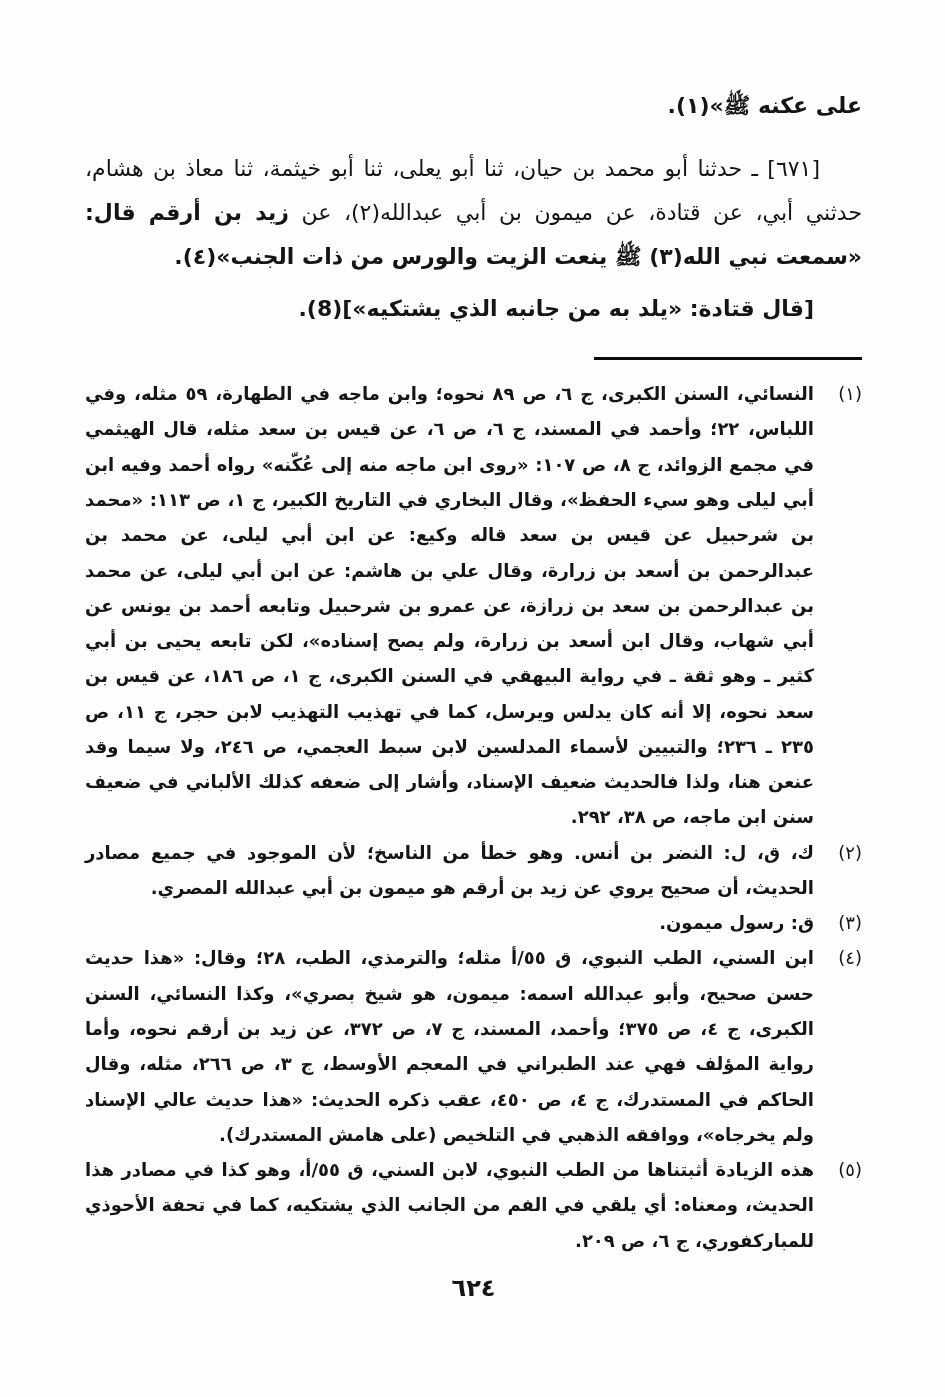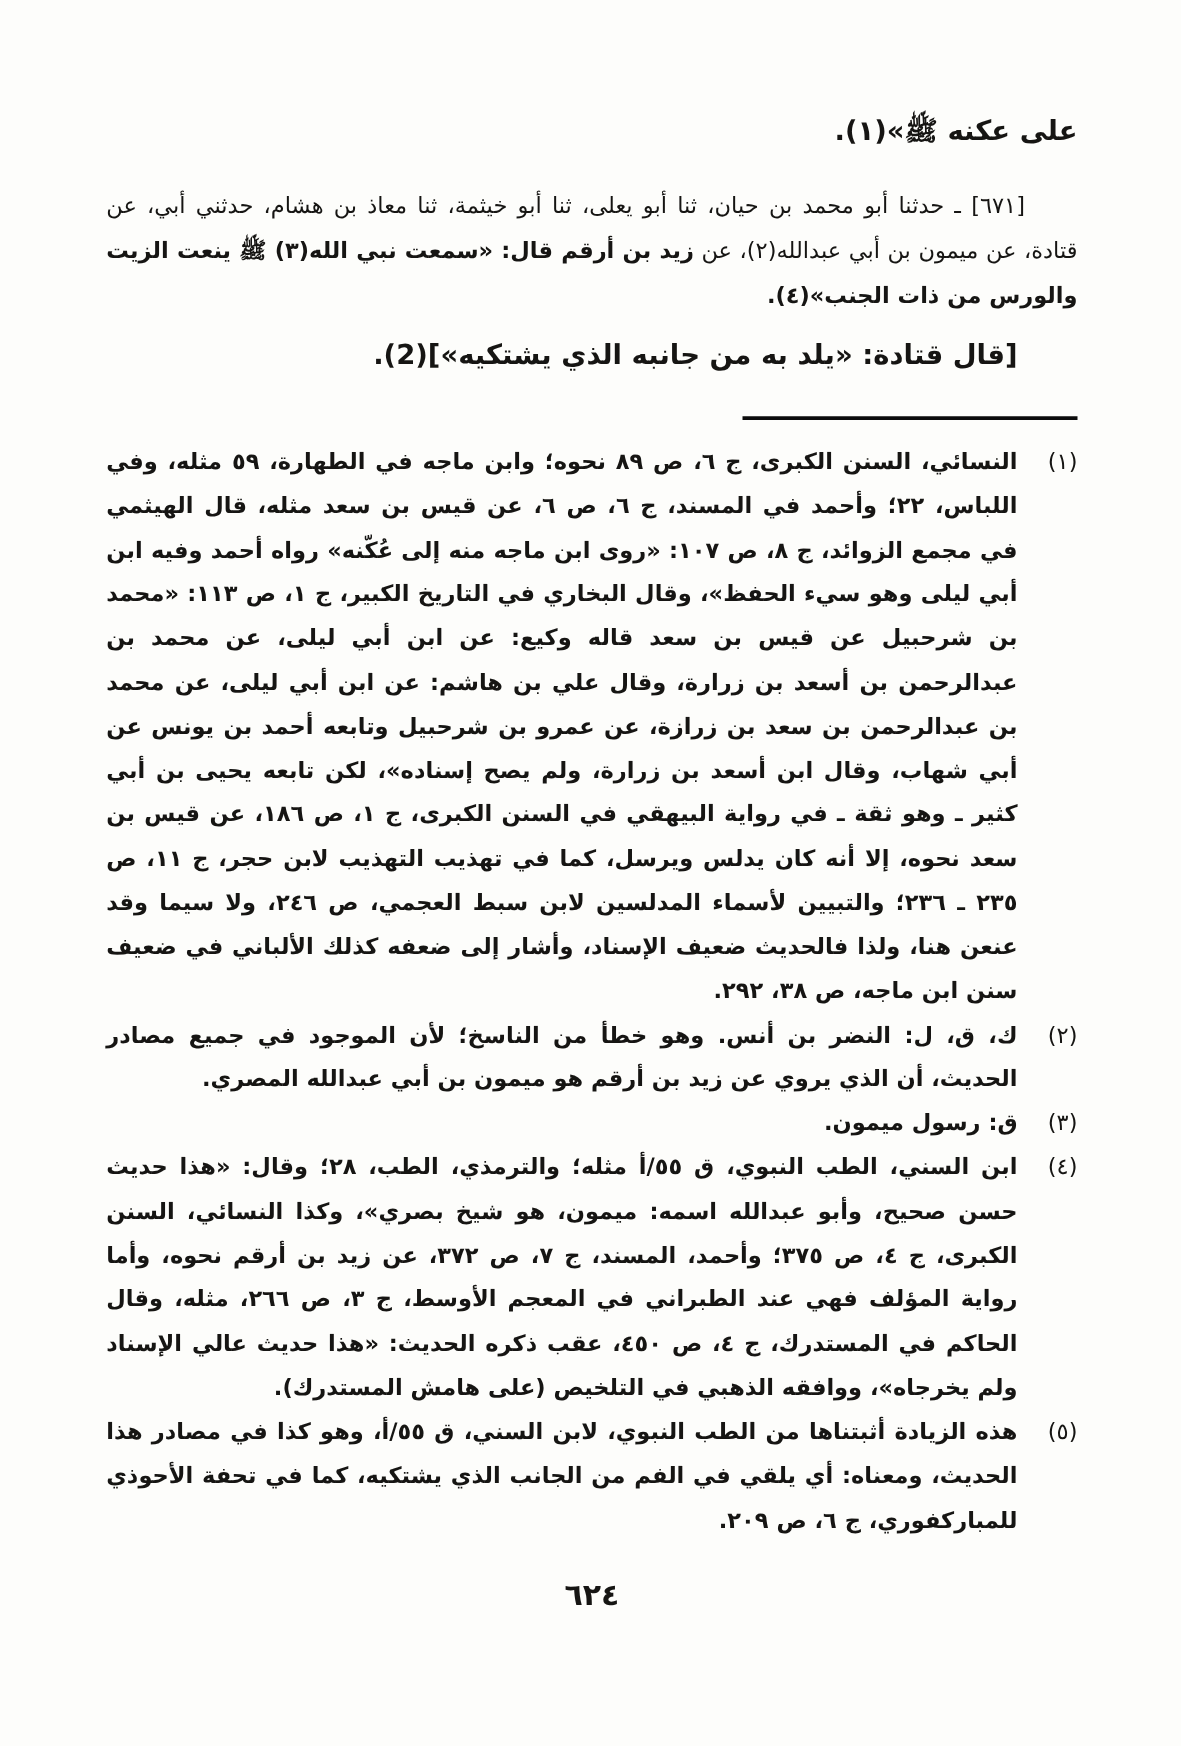--- a/index.html
+++ b/index.html
@@ -20,21 +20,21 @@
     padding: 88px 83px 0 85px;
     overflow: hidden;
   }
   .opening-line {
     font-size: 22px;
     font-weight: 700;
     line-height: 1.6;
   }
   .hadith {
     margin: 24px 0 0 0;
-    font-size: 18px;
+    font-size: 22px;
     font-weight: 400;
     line-height: 2.0;
     text-align: justify;
     text-indent: 42px;
   }
   .matn {
     font-weight: 700;
   }
   .bracket-note {
     margin: 8px 0 0 0;
@@ -66,47 +66,47 @@
   }
   .fn-text {
     flex: 1;
     text-align: justify;
     font-weight: bold;
   }
   .page-number {
     text-align: center;
     font-size: 24px;
     font-weight: 700;
-    margin-top: 28px;
+    margin-top: 16px;
     letter-spacing: 2px;
   }
 </style>
 </head>
 <body>
 
 <div class="page">
 
   <div class="opening-line">على عكنه ﷺ»(١).</div>
 
   <p class="hadith"><span>[٦٧١] ـ حدثنا أبو محمد بن حيان، ثنا أبو يعلى، ثنا أبو خيثمة، ثنا معاذ بن هشام، حدثني أبي، عن قتادة، عن ميمون بن أبي عبدالله(٢)، عن </span><span class="matn">زيد بن أرقم قال: «سمعت نبي الله(٣) ﷺ ينعت الزيت والورس من ذات الجنب»(٤).</span></p>
 
-  <p class="bracket-note">[قال قتادة: «يلد به من جانبه الذي يشتكيه»](2).</p>
+  <p class="bracket-note">[قال قتادة: «يلد به من جانبه الذي يشتكيه»](8).</p>
 
   <div class="fn-sep"></div>
 
   <div class="footnotes">
 
     <div class="fn">
       <span class="fn-marker">(١)</span>
       <span class="fn-text">النسائي، السنن الكبرى، ج ٦، ص ٨٩ نحوه؛ وابن ماجه في الطهارة، ٥٩ مثله، وفي اللباس، ٢٢؛ وأحمد في المسند، ج ٦، ص ٦، عن قيس بن سعد مثله، قال الهيثمي في مجمع الزوائد، ج ٨، ص ١٠٧: «روى ابن ماجه منه إلى عُكّنه» رواه أحمد وفيه ابن أبي ليلى وهو سيء الحفظ»، وقال البخاري في التاريخ الكبير، ج ١، ص ١١٣: «محمد بن شرحبيل عن قيس بن سعد قاله وكيع: عن ابن أبي ليلى، عن محمد بن عبدالرحمن بن أسعد بن زرارة، وقال علي بن هاشم: عن ابن أبي ليلى، عن محمد بن عبدالرحمن بن سعد بن زرازة، عن عمرو بن شرحبيل وتابعه أحمد بن يونس عن أبي شهاب، وقال ابن أسعد بن زرارة، ولم يصح إسناده»، لكن تابعه يحيى بن أبي كثير ـ وهو ثقة ـ في رواية البيهقي في السنن الكبرى، ج ١، ص ١٨٦، عن قيس بن سعد نحوه، إلا أنه كان يدلس ويرسل، كما في تهذيب التهذيب لابن حجر، ج ١١، ص ٢٣٥ ـ ٢٣٦؛ والتبيين لأسماء المدلسين لابن سبط العجمي، ص ٢٤٦، ولا سيما وقد عنعن هنا، ولذا فالحديث ضعيف الإسناد، وأشار إلى ضعفه كذلك الألباني في ضعيف سنن ابن ماجه، ص ٣٨، ٢٩٢.</span>
     </div>
 
     <div class="fn">
       <span class="fn-marker">(٢)</span>
-      <span class="fn-text">ك، ق، ل: النضر بن أنس. وهو خطأ من الناسخ؛ لأن الموجود في جميع مصادر الحديث، أن الذي يروي عن زيد بن أرقم هو ميمون بن أبي عبدالله المصري.</span>
+      <span class="fn-text">ك، ق، ل: النضر بن أنس. وهو خطأ من الناسخ؛ لأن الموجود في جميع مصادر الحديث، أن صحيح يروي عن زيد بن أرقم هو ميمون بن أبي عبدالله المصري.</span>
     </div>
 
     <div class="fn">
       <span class="fn-marker">(٣)</span>
       <span class="fn-text">ق: رسول ميمون.</span>
     </div>
 
     <div class="fn">
       <span class="fn-marker">(٤)</span>
       <span class="fn-text">ابن السني، الطب النبوي، ق ٥٥/أ مثله؛ والترمذي، الطب، ٢٨؛ وقال: «هذا حديث حسن صحيح، وأبو عبدالله اسمه: ميمون، هو شيخ بصري»، وكذا النسائي، السنن الكبرى، ج ٤، ص ٣٧٥؛ وأحمد، المسند، ج ٧، ص ٣٧٢، عن زيد بن أرقم نحوه، وأما رواية المؤلف فهي عند الطبراني في المعجم الأوسط، ج ٣، ص ٢٦٦، مثله، وقال الحاكم في المستدرك، ج ٤، ص ٤٥٠، عقب ذكره الحديث: «هذا حديث عالي الإسناد ولم يخرجاه»، ووافقه الذهبي في التلخيص (على هامش المستدرك).</span>

